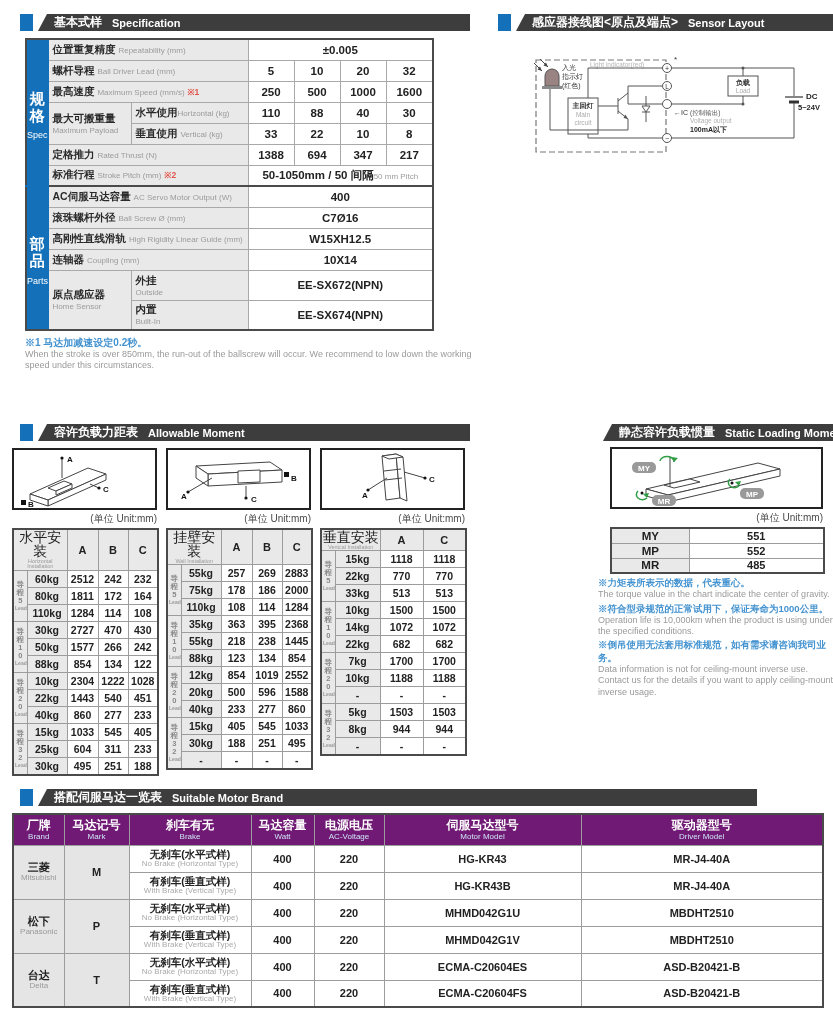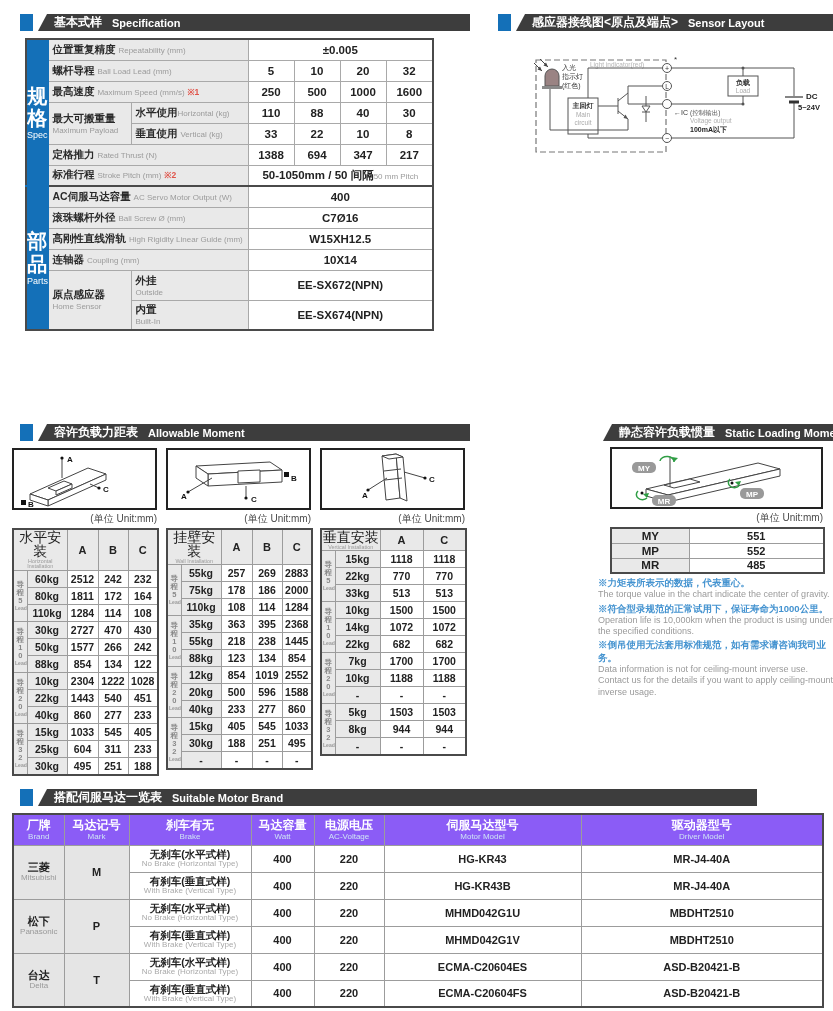--- a/index.html
+++ b/index.html
@@ -10,21 +10,21 @@
 .secbar .sq{width:13px;background:#1470b8;margin-right:5px}
 .secbar .bar{flex:1;background:#3d3d3d;color:#fff;display:flex;align-items:center;gap:10px;padding-left:16px;clip-path:polygon(9px 0,100% 0,100% 100%,0 100%)}
 .bzh{font-size:12px;font-weight:bold;white-space:nowrap}
 .ben{font-size:11px;font-weight:bold;white-space:nowrap}
 
 table{border-collapse:collapse;table-layout:fixed}
 
 .spec{position:absolute;left:25px;top:38px;width:407px;border:2px solid #4a4a4a;background:#fff}
 .spec td{border:1px solid #a9a9a9;overflow:hidden;vertical-align:middle}
 .side{background:#1470b8 !important;border-color:#1470b8 !important;color:#fff;text-align:center}
-.szh{font-size:20px;font-weight:bold;line-height:1.12;width:1em;margin:0 auto;word-break:break-all}
+.szh{font-size:15px;font-weight:bold;line-height:1.12;width:1em;margin:6px auto;word-break:break-all}
 .sen{font-size:9px;margin-top:1px}
 .lbl{background:#e9e9e9;padding:1px 4px;font-size:10.5px;font-weight:bold;color:#2a2a2a}
 .lbl .en{font-weight:normal;font-size:8px;color:#9b9b9b}
 .lbl .rm{color:#e0544a;font-size:8.5px;font-weight:bold}
 .val{background:#fff;text-align:center;font-size:11.5px;font-weight:bold;color:#222}
 .val .gsub{font-weight:normal;font-size:8px;color:#9b9b9b}
 tr.h21{height:21px}tr.h30{height:30px}
 tr.pd td{border-top:2px solid #4a4a4a}
 
 .notes{position:absolute}
@@ -46,21 +46,21 @@
 .lead-zh{font-size:7.5px;color:#888;width:1em;margin:0 auto;word-break:break-all;line-height:1.05}
 .lead-en{font-size:6px;color:#999;transform:scale(.85);line-height:1}
 
 .stable{position:absolute;left:610px;top:527px;width:213px;border:2px solid #4a4a4a;background:#fff}
 .stable td{border:1px solid #9c9c9c;height:15px;text-align:center;vertical-align:middle}
 .skey{background:#e9e9e9;font-weight:bold;font-size:11.5px}
 .sval{font-size:11px;font-weight:600}
 
 .motor{position:absolute;left:12px;top:813px;width:810px;border:2px solid #4a4a4a;background:#fff}
 .motor th,.motor td{border:1px solid #9c9c9c;text-align:center;vertical-align:middle;overflow:hidden}
-.motor thead th{background:#8b5cf6;height:31px}
+.motor thead th{background:#701a75;height:31px}
 .mh-zh{color:#fff;font-size:12px;font-weight:bold;line-height:1.2}
 .mh-en{color:#cfe4f5;font-size:8px;font-weight:normal;line-height:1.1}
 .motor td{height:27px;font-size:11px;font-weight:600;color:#222}
 .brand-cell,.mark-cell{background:#e5e5e5}
 .br-zh{font-size:11px;font-weight:bold;line-height:1.2}
 .br-en{font-size:8px;color:#999;font-weight:normal;line-height:1.1}
 .mark-cell{font-size:13px;font-weight:bold}
 .bk-zh{font-size:10.5px;font-weight:bold;line-height:1.2}
 .bk-en{font-size:8px;color:#aaa;font-weight:normal;line-height:1.1}
 svg{display:block}
@@ -118,21 +118,21 @@
 <tbody>
 <tr class="h21">
   <td class="side" rowspan="7">
           <div class="szh">规格</div>
           <div class="sen">Spec</div>
         </td>
   <td class="lbl" colspan="2"><span>位置重复精度</span> <span class="en">Repeatability (mm)</span></td>
   <td class="val" colspan="4">±0.005</td>
 </tr>
 <tr class="h21">
-  <td class="lbl" colspan="2"><span>螺杆导程</span> <span class="en">Ball Load Lead (mm)</span></td>
+  <td class="lbl" colspan="2"><span>螺杆导程</span> <span class="en">Ball Driver Lead (mm)</span></td>
   <td class="val">5</td>
   <td class="val">10</td>
   <td class="val">20</td>
   <td class="val">32</td>
 </tr>
 <tr class="h21">
   <td class="lbl" colspan="2"><span>最高速度</span> <span class="en">Maximum Speed (mm/s)</span> <span class="rm">※1</span></td>
   <td class="val">250</td>
   <td class="val">500</td>
   <td class="val">1000</td>
@@ -202,20 +202,22 @@
   <td class="lbl">
           <div>内置</div>
           <div class="en">Built-In</div>
         </td>
   <td class="val" colspan="4">EE-SX674(NPN)</td>
 </tr>
 </tbody>
 </table>
 
 <div class="notes" style="left:25px;top:336px;width:450px">
+  <div class="nzh">※1 马达加减速设定0.2秒。</div>
+  <div class="nen">When the stroke is over 850mm, the run-out of the ballscrew will occur. We recommend to low down the working speed under this circumstances.</div>
 </div>
 
 <svg style="position:absolute;left:528px;top:46px" width="300" height="118" viewBox="0 0 300 118">
   <rect x="8" y="14" width="130" height="92" fill="none" stroke="#777" stroke-width="1.2" stroke-dasharray="6 3"></rect>
   <text x="62" y="21" font-size="6.5" fill="#b5b5b5">Light indicator(red)</text>
 
   <path d="M17,30 a7,7 0 0 1 14,0 v10 h-14 z" fill="#9a8383" stroke="#555"></path>
   <rect x="14" y="40" width="20" height="3" fill="#8a8a8a"></rect>
   <line x1="6" y1="17" x2="14" y2="25" stroke="#444"></line>
     <polygon points="14,25 9.5,23.5 12,20.5" fill="#444"></polygon>

